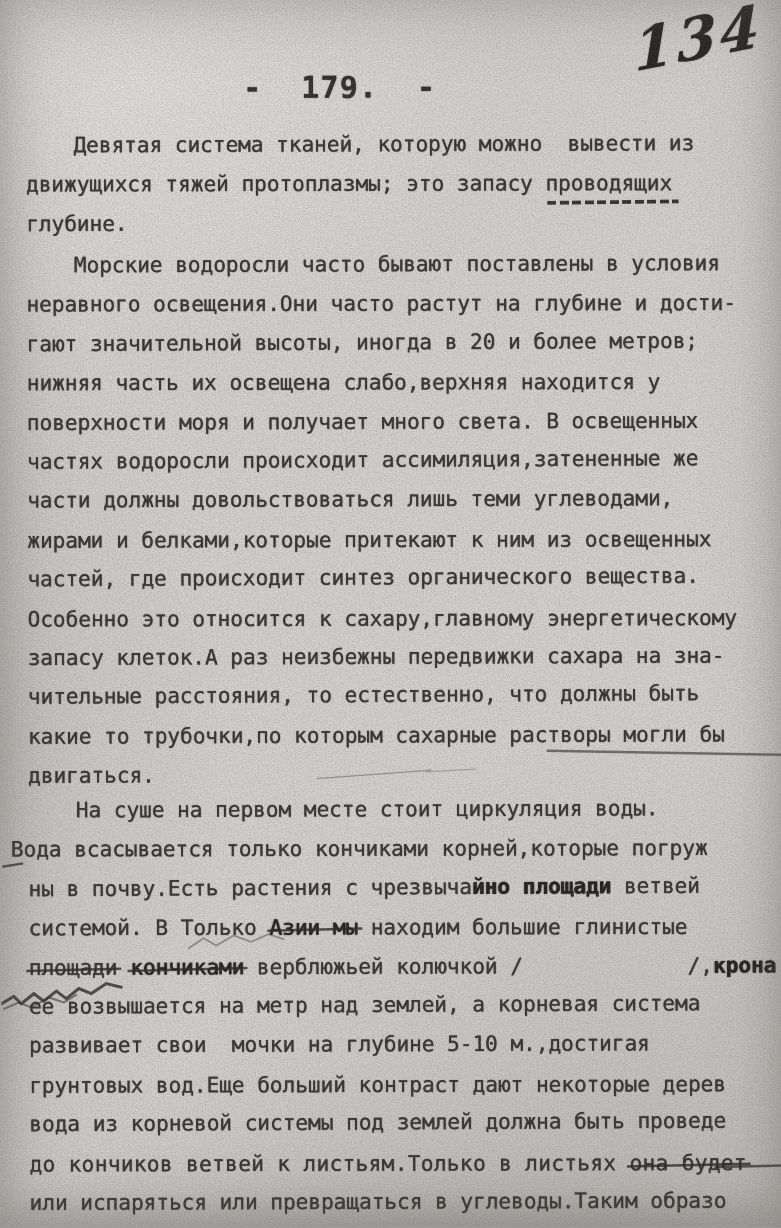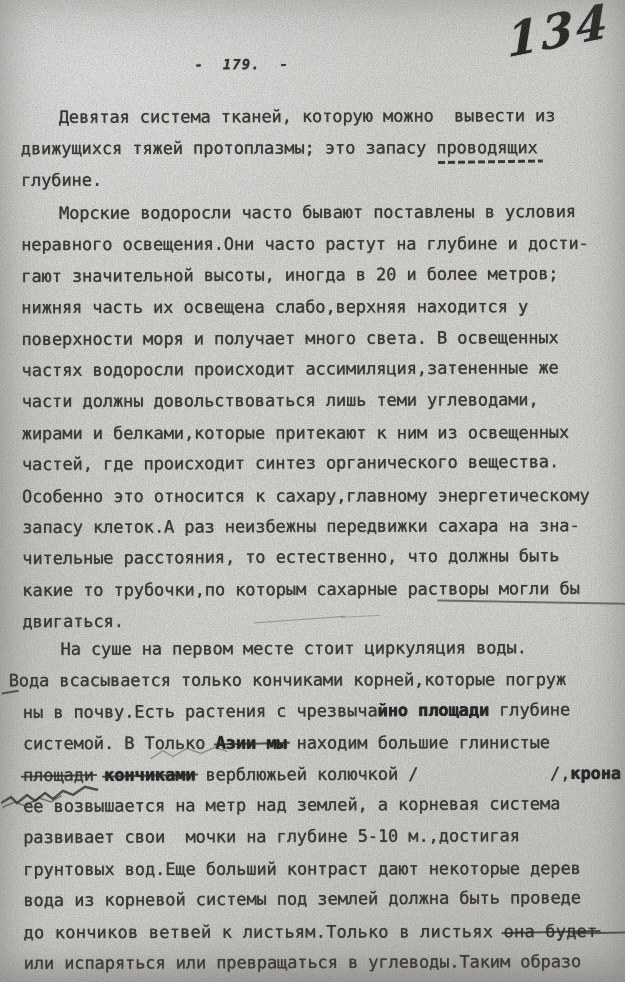--- a/index.html
+++ b/index.html
@@ -23,24 +23,23 @@
   .handwritten{
     position:absolute;left:508px;top:4px;width:110px;
     font-family:"DejaVu Serif","Liberation Serif",serif;
     font-style:italic;font-weight:bold;
     font-size:46px;letter-spacing:3px;color:#222120;
     transform:rotate(-11deg) skewX(-10deg);
     text-shadow:0 0 1px rgba(30,30,28,.8);
   }
   .pageno{
     position:absolute;left:196px;top:56px;
-    font-size:14px;font-weight:bold;letter-spacing:1px;
+    font-size:24px;font-weight:bold;letter-spacing:1px;
     color:#2e2c29;text-shadow:0 0 1px rgba(40,38,35,.8);
     white-space:pre;
-    font-style:italic;
   }
 
   .para{position:absolute;left:22px;width:600px;}
   #para-0{top:101px;}
   #para-1{top:197px;}
   #para-2{top:633px;}
   .line{
     height:31.4px;line-height:31.4px;
     white-space:pre;
     font-size:17px;letter-spacing:-0.1px;
@@ -51,21 +50,21 @@
   .line:nth-child(3n){transform:translateY(-.5px) rotate(-.1deg);}
   #para-2 .line:nth-child(2){margin-left:-14px;}
   #para-2 .line:nth-child(10){letter-spacing:.2px;}
 
   .seg{position:relative;}
   .seg-bold{font-weight:bold;color:#1f1e1c;text-shadow:0 0 1px #1f1e1c,.5px 0 0 rgba(31,30,28,.7);}
   .seg-strike::after,.seg-bold-strike::after{
     content:'';position:absolute;left:-2px;right:-3px;top:52%;height:2px;
     background:rgba(38,36,33,.8);transform:rotate(-1.2deg);
   }
-  .seg-bold-strike{font-weight:bold;color:#201f1d;text-shadow:0 0 1.2px #201f1d,.6px 0 0 rgba(32,31,29,.8);}
+  .seg-bold-strike{font-weight:normal;color:#201f1d;text-shadow:0 0 1.2px #201f1d,.6px 0 0 rgba(32,31,29,.8);}
   .seg-dash-underline::after{
     content:'';position:absolute;left:1px;right:-5px;bottom:-6px;height:2.6px;
     background:repeating-linear-gradient(90deg,#312f2c 0 7px,rgba(0,0,0,0) 7px 10px);
     transform:rotate(-.6deg);
   }
 
   .mark{position:absolute;pointer-events:none;}
   .pencil-a{left:253px;top:619px;width:92px;height:0;border-top:1.5px solid rgba(70,68,64,.45);transform:rotate(-4deg);}
   .pencil-b{left:437px;top:602px;width:190px;height:0;border-top:2px solid rgba(52,50,47,.65);transform:rotate(1.2deg);}
   .pencil-c{left:340px;top:616px;width:40px;height:0;border-top:1px solid rgba(80,78,74,.35);transform:rotate(-3deg);}
@@ -103,21 +102,21 @@
         <div class="line"><span class="seg">частей, где происходит синтез органического вещества.</span></div>
         <div class="line"><span class="seg">Особенно это относится к сахару,главному энергетическому</span></div>
         <div class="line"><span class="seg">запасу клеток.А раз неизбежны передвижки сахара на зна-</span></div>
         <div class="line"><span class="seg">чительные расстояния, то естественно, что должны быть</span></div>
         <div class="line"><span class="seg">какие то трубочки,по которым сахарные растворы могли бы</span></div>
         <div class="line"><span class="seg">двигаться.</span></div>
       </div>
     <div class="para" id="para-2">
         <div class="line"><span class="seg">На суше на первом месте стоит циркуляция воды.</span></div>
         <div class="line"><span class="seg">Вода всасывается только кончиками корней,которые погруж</span></div>
-        <div class="line"><span class="seg">ны в почву.Есть растения с чрезвыча</span><span class="seg seg-bold">йно площади</span><span class="seg"> глубине</span></div>
+        <div class="line"><span class="seg">ны в почву.Есть растения с чрезвыча</span><span class="seg seg-bold">йно площади</span><span class="seg"> ветвей</span></div>
         <div class="line"><span class="seg">системой. В Только </span><span class="seg seg-bold-strike">Азии мы</span><span class="seg"> находим большие глинистые</span></div>
         <div class="line"><span class="seg seg-strike">площади</span><span class="seg"> </span><span class="seg seg-bold-strike">кончиками</span><span class="seg"> верблюжьей колючкой /             /,</span><span class="seg seg-bold">крона</span></div>
         <div class="line"><span class="seg">ее возвышается на метр над землей, а корневая система</span></div>
         <div class="line"><span class="seg">развивает свои  мочки на глубине 5-10 м.,достигая</span></div>
         <div class="line"><span class="seg">грунтовых вод.Еще больший контраст дают некоторые дерев</span></div>
         <div class="line"><span class="seg">вода из корневой системы под землей должна быть проведе</span></div>
         <div class="line"><span class="seg">до кончиков ветвей к листьям.Только в листьях </span><span class="seg seg-strike">она будет</span></div>
         <div class="line"><span class="seg">или испаряться или превращаться в углеводы.Таким образо</span></div>
       </div>
 

